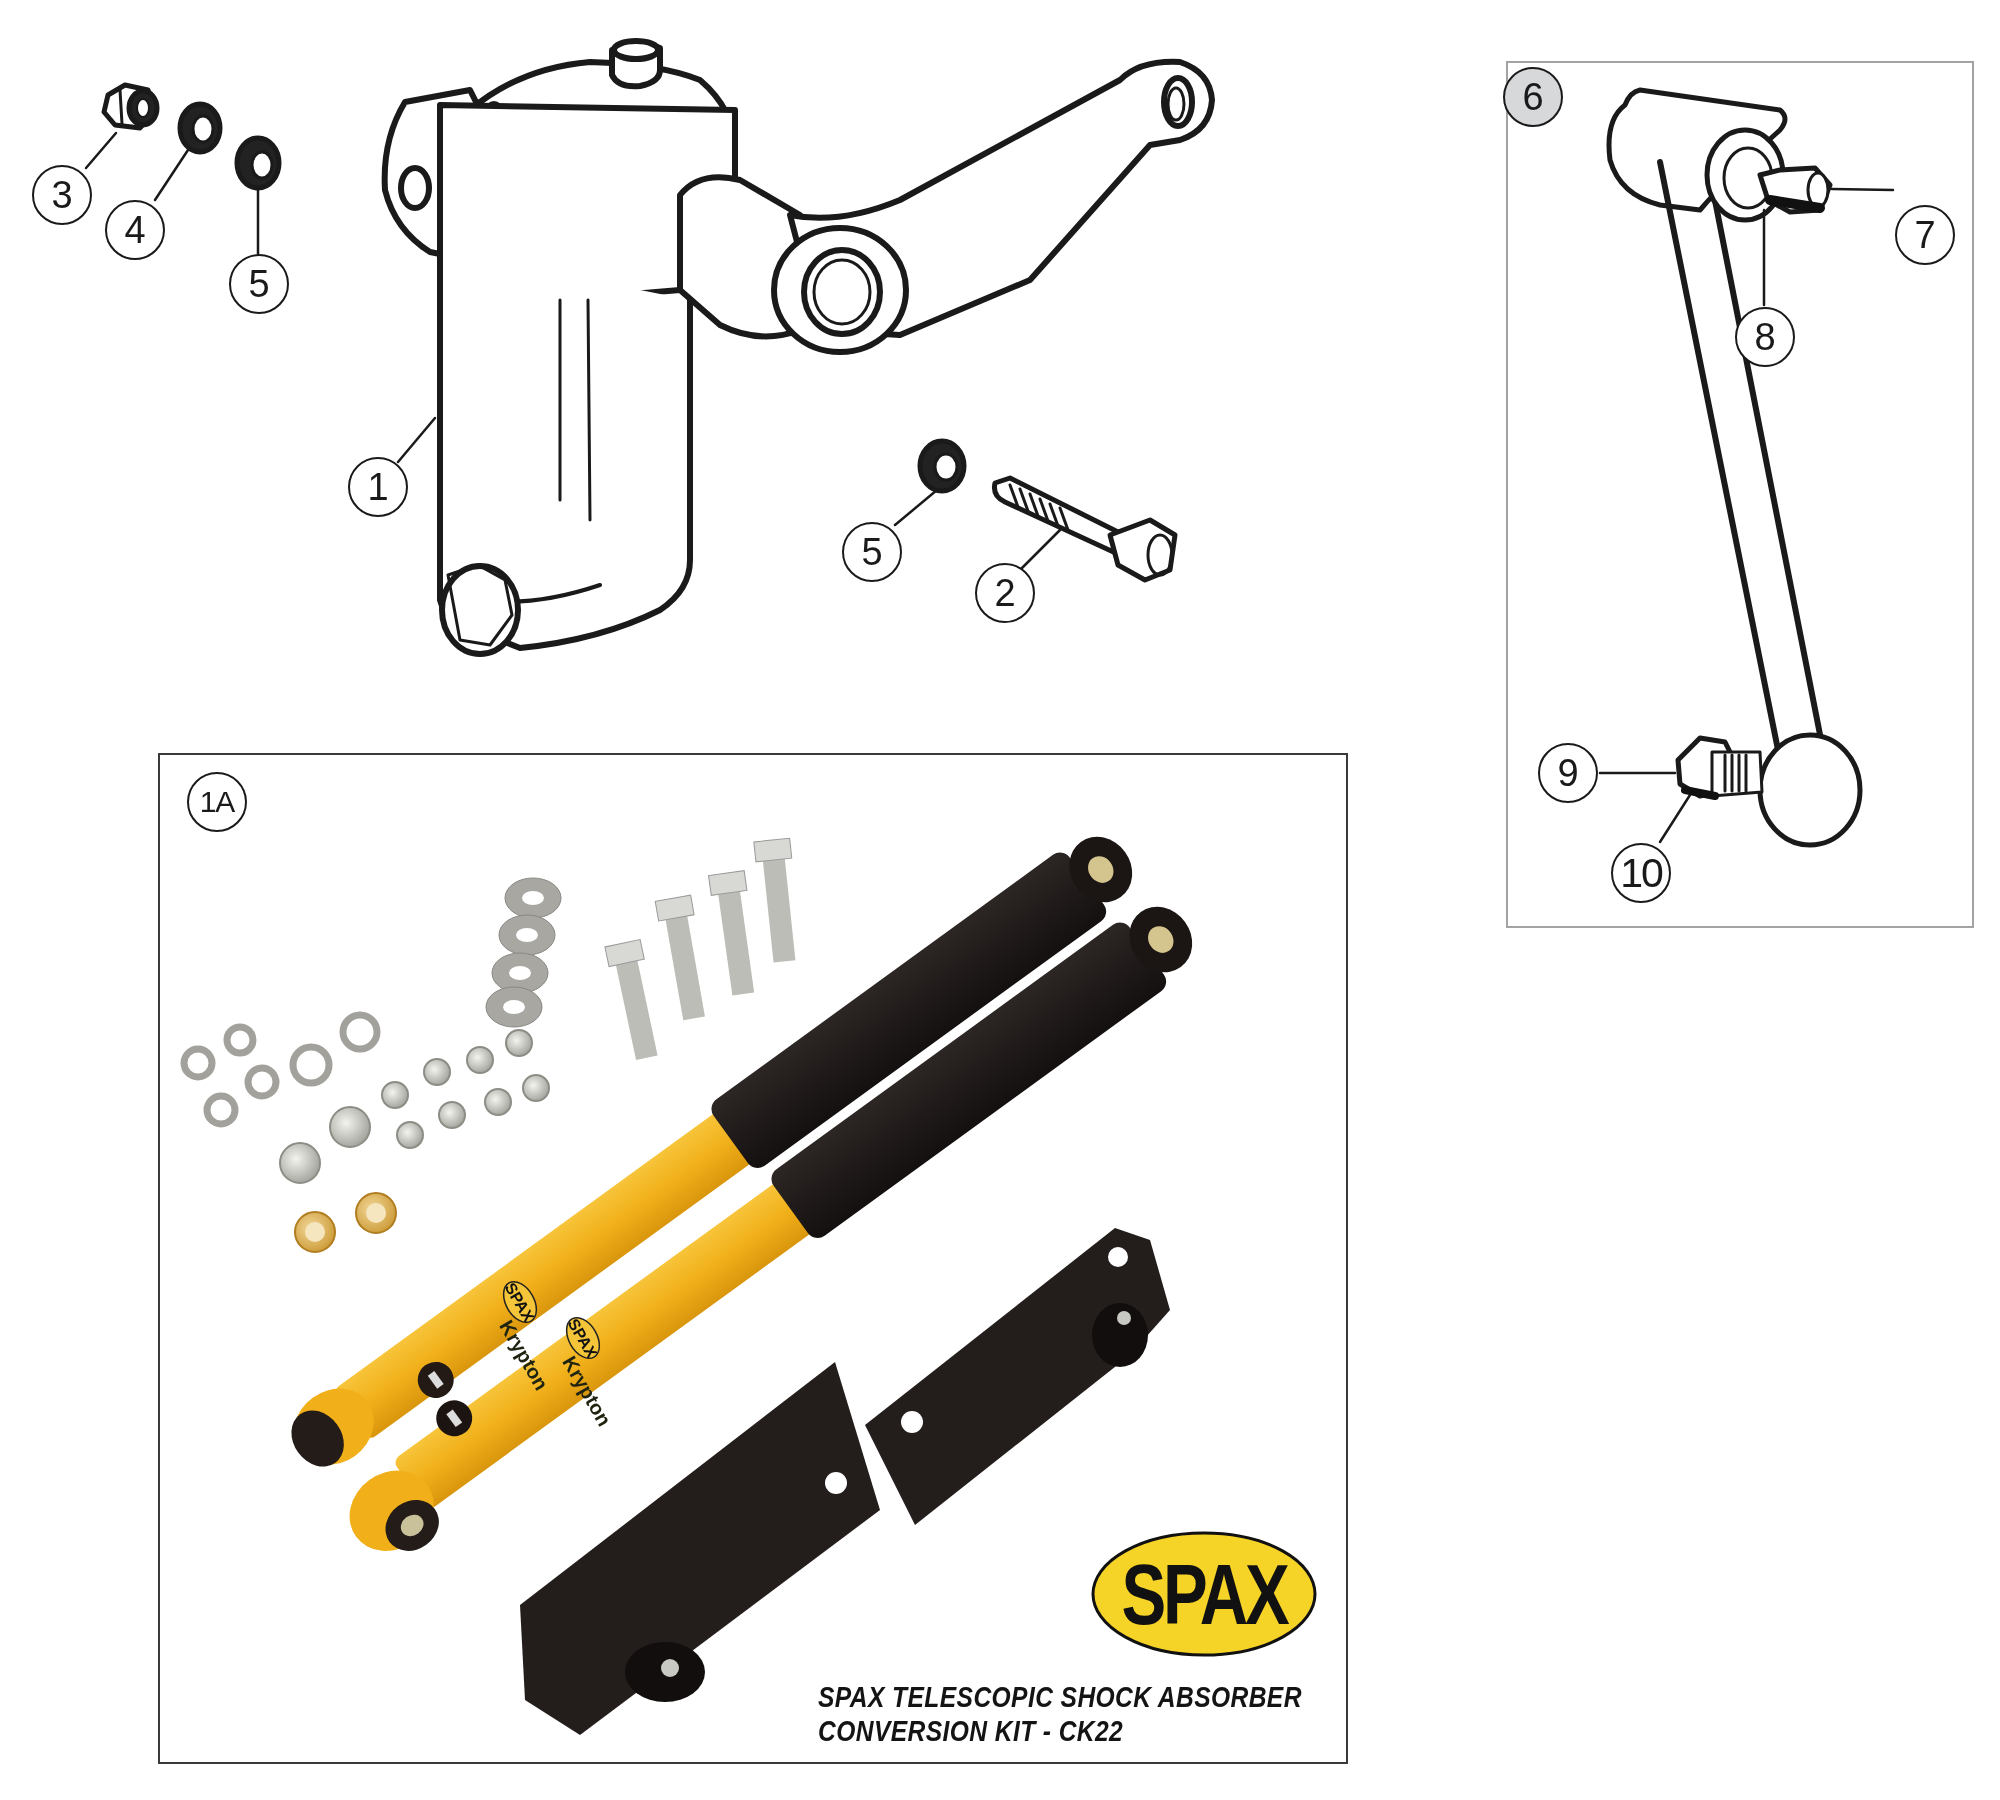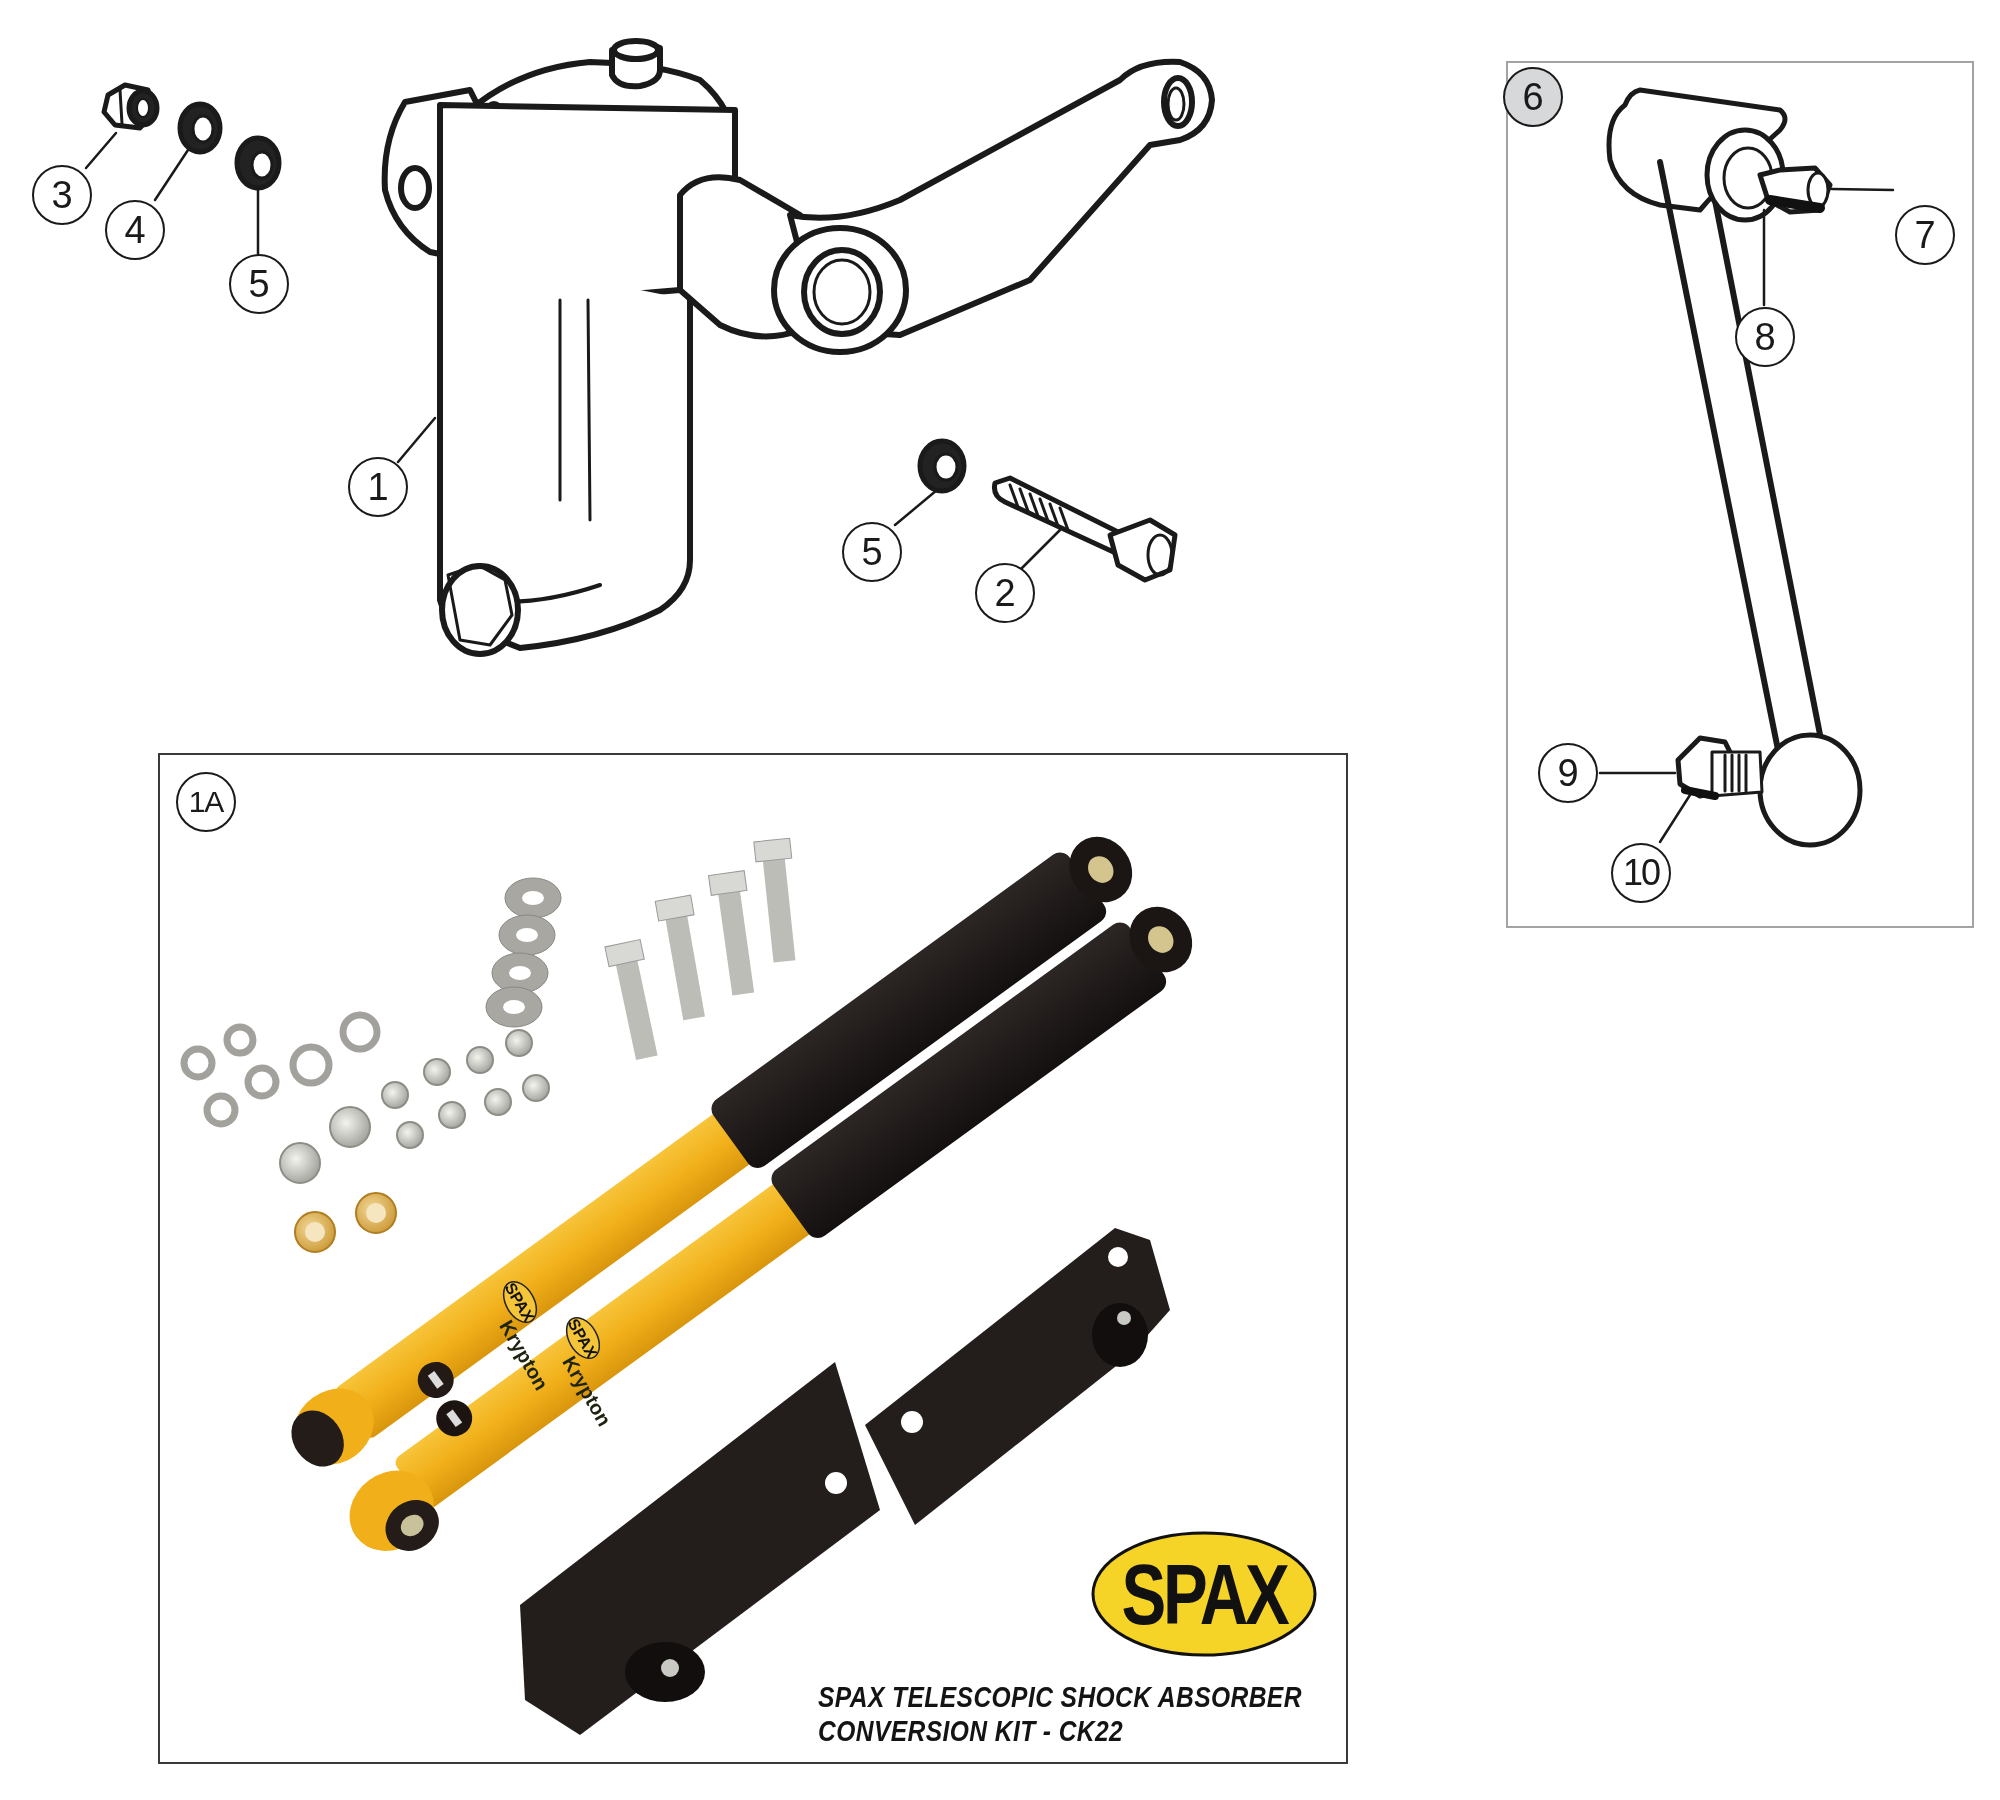--- a/index.html
+++ b/index.html
@@ -4,21 +4,21 @@
 <style>
   html, body { margin: 0; padding: 0; background: #ffffff; }
   body { width: 2000px; height: 1800px; position: relative; overflow: hidden;
          font-family: "Liberation Sans", sans-serif; }
   .layer { position: absolute; left: 0; top: 0; width: 2000px; height: 1800px; }
   .callout { position: absolute; width: 60px; height: 60px; border: 2.5px solid #1a1a1a;
              border-radius: 50%; background: #ffffff; box-sizing: border-box;
              display: flex; align-items: center; justify-content: center;
              font-family: "Liberation Sans", sans-serif; font-size: 38px; color: #1a1a1a;
              line-height: 1; }
-  .callout.wide { font-size: 36px; letter-spacing: -2px; }
+  .callout.wide { font-size: 41px; letter-spacing: -2px; }
   .callout.gray { background: #d6d8da; }
   .panel { position: absolute; box-sizing: border-box; }
   #panel-6 { left: 1506px; top: 61px; width: 468px; height: 867px; border: 2px solid #a3a3a3; }
   #panel-1a { left: 158px; top: 753px; width: 1190px; height: 1011px; border: 2.5px solid #3a3a3a; }
   .caption { position: absolute; left: 818px; top: 1680px; font-family: "Liberation Sans", sans-serif;
              font-weight: bold; font-style: italic; font-size: 30px; line-height: 34px;
              color: #141414; transform: scaleX(0.82); transform-origin: left top;
              letter-spacing: 0.5px; white-space: nowrap; }
   .logo { position: absolute; left: 1090px; top: 1530px; width: 228px; height: 128px; }
   .logo-text { position: absolute; left: 0; top: 0; width: 228px; height: 128px;
@@ -139,21 +139,21 @@
     <line x1="1690" y1="795" x2="1660" y2="842" stroke-width="2.5"></line>
   </g>
 </svg>
 <div class="callout gray" style="left:1503px;top:67px;">6</div>
 <div class="callout" style="left:1895px;top:205px;">7</div>
 <div class="callout" style="left:1735px;top:307px;">8</div>
 <div class="callout" style="left:1538px;top:743px;">9</div>
 <div class="callout wide" style="left:1611px;top:843px;">10</div>
 
 <div class="panel" id="panel-1a"></div>
-<div class="callout" style="left:176px;top:772px;font-size:30px;letter-spacing:-1px;">1A</div>
+<div class="callout" style="left:187px;top:772px;font-size:30px;letter-spacing:-1px;">1A</div>
 
 <svg class="layer" viewBox="0 0 2000 1800">
   <defs>
     <linearGradient id="yel" x1="0" y1="0" x2="0" y2="1">
       <stop offset="0" stop-color="#f7c43a"></stop>
       <stop offset="0.5" stop-color="#f1b01a"></stop>
       <stop offset="1" stop-color="#d9960d"></stop>
     </linearGradient>
     <linearGradient id="blk" x1="0" y1="0" x2="0" y2="1">
       <stop offset="0" stop-color="#2c2624"></stop>

